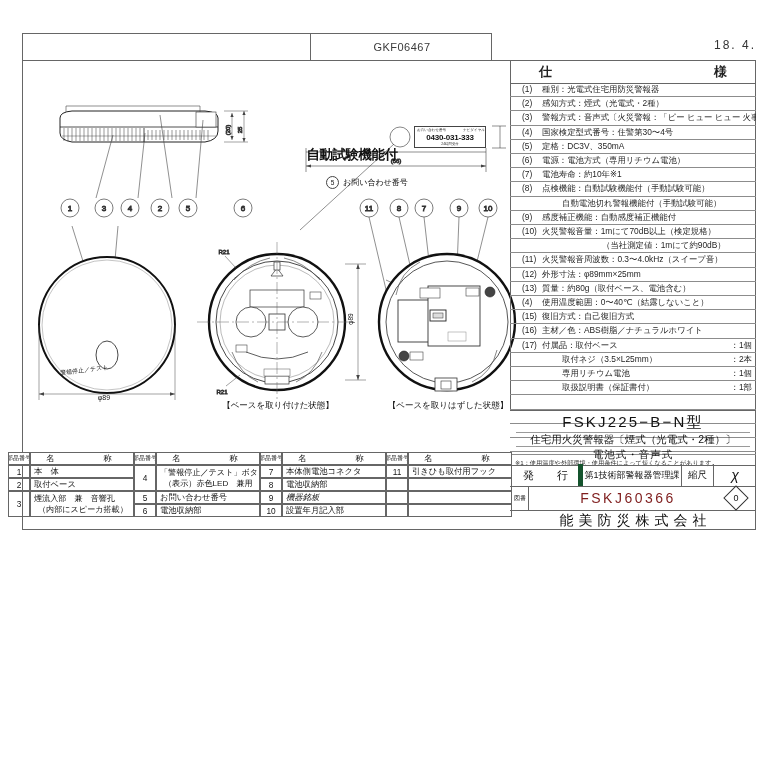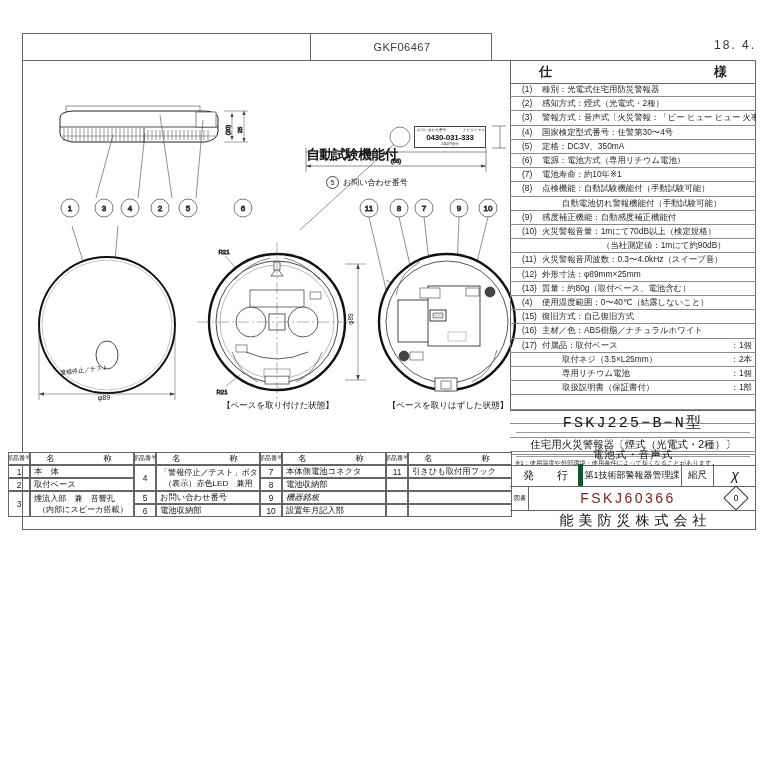--- a/index.html
+++ b/index.html
@@ -38,22 +38,22 @@
   .spec-row.indent{padding-left:52px;}
   .spec-row.indent2{padding-left:92px;}
   .foot-note{position:absolute;left:510px;top:394px;width:246px;height:16px;
              font-size:6.2px;color:#2a2a2a;padding-left:5px;line-height:16px;
              white-space:nowrap;border-top:1px solid #8c8c8c;box-sizing:border-box;}
 
   
   #model-block{left:510px;top:410px;width:246px;height:54px;border-top:1px solid #666;
                border-bottom:1px solid #666;}
   #model-name{left:520px;top:412px;width:226px;height:20px;font-size:15px;
-              letter-spacing:2.2px;color:#111;font-family:Liberation Mono, monospace;}
-  #model-sub1{left:516px;top:432px;width:234px;height:25px;font-size:10.5px;color:#111;
+              letter-spacing:2.2px;color:#111;}
+  #model-sub1{left:516px;top:432px;width:234px;height:15px;font-size:10.5px;color:#111;
               border-top:1px solid #9a9a9a;border-bottom:1px solid #9a9a9a;box-sizing:border-box;}
   #model-sub2{left:516px;top:447px;width:234px;height:16px;font-size:10.5px;color:#111;
               letter-spacing:1px;}
 
   #tb-row1{left:510px;top:464px;width:246px;height:22px;border-bottom:1px solid #666;}
   #tb-issue-lbl{left:513px;top:464px;width:70px;height:22px;font-size:11px;
                 letter-spacing:6px;text-indent:6px;color:#111;border-right:5px solid #14532d;box-sizing:border-box;}
   #tb-dept{left:583px;top:464px;width:99px;height:22px;font-size:9px;color:#111;
            border-right:1px solid #666;box-sizing:border-box;}
   #tb-scale-lbl{left:682px;top:464px;width:32px;height:22px;font-size:9.5px;color:#111;

